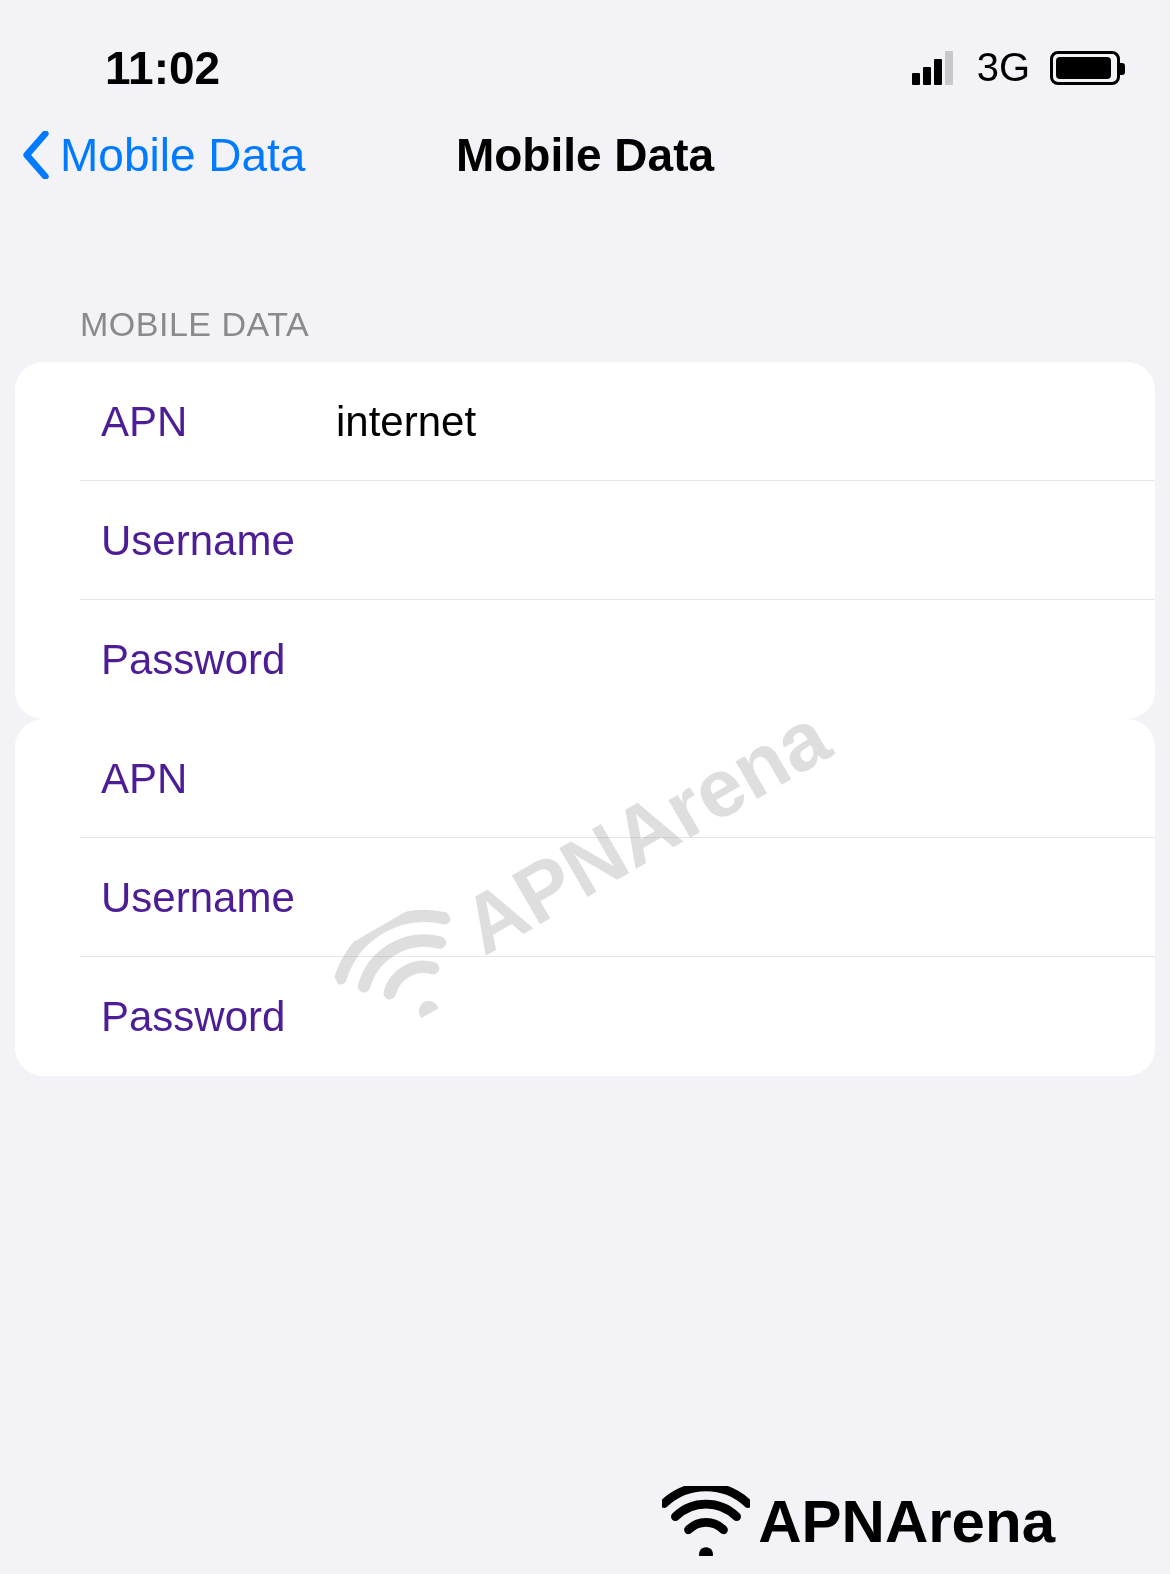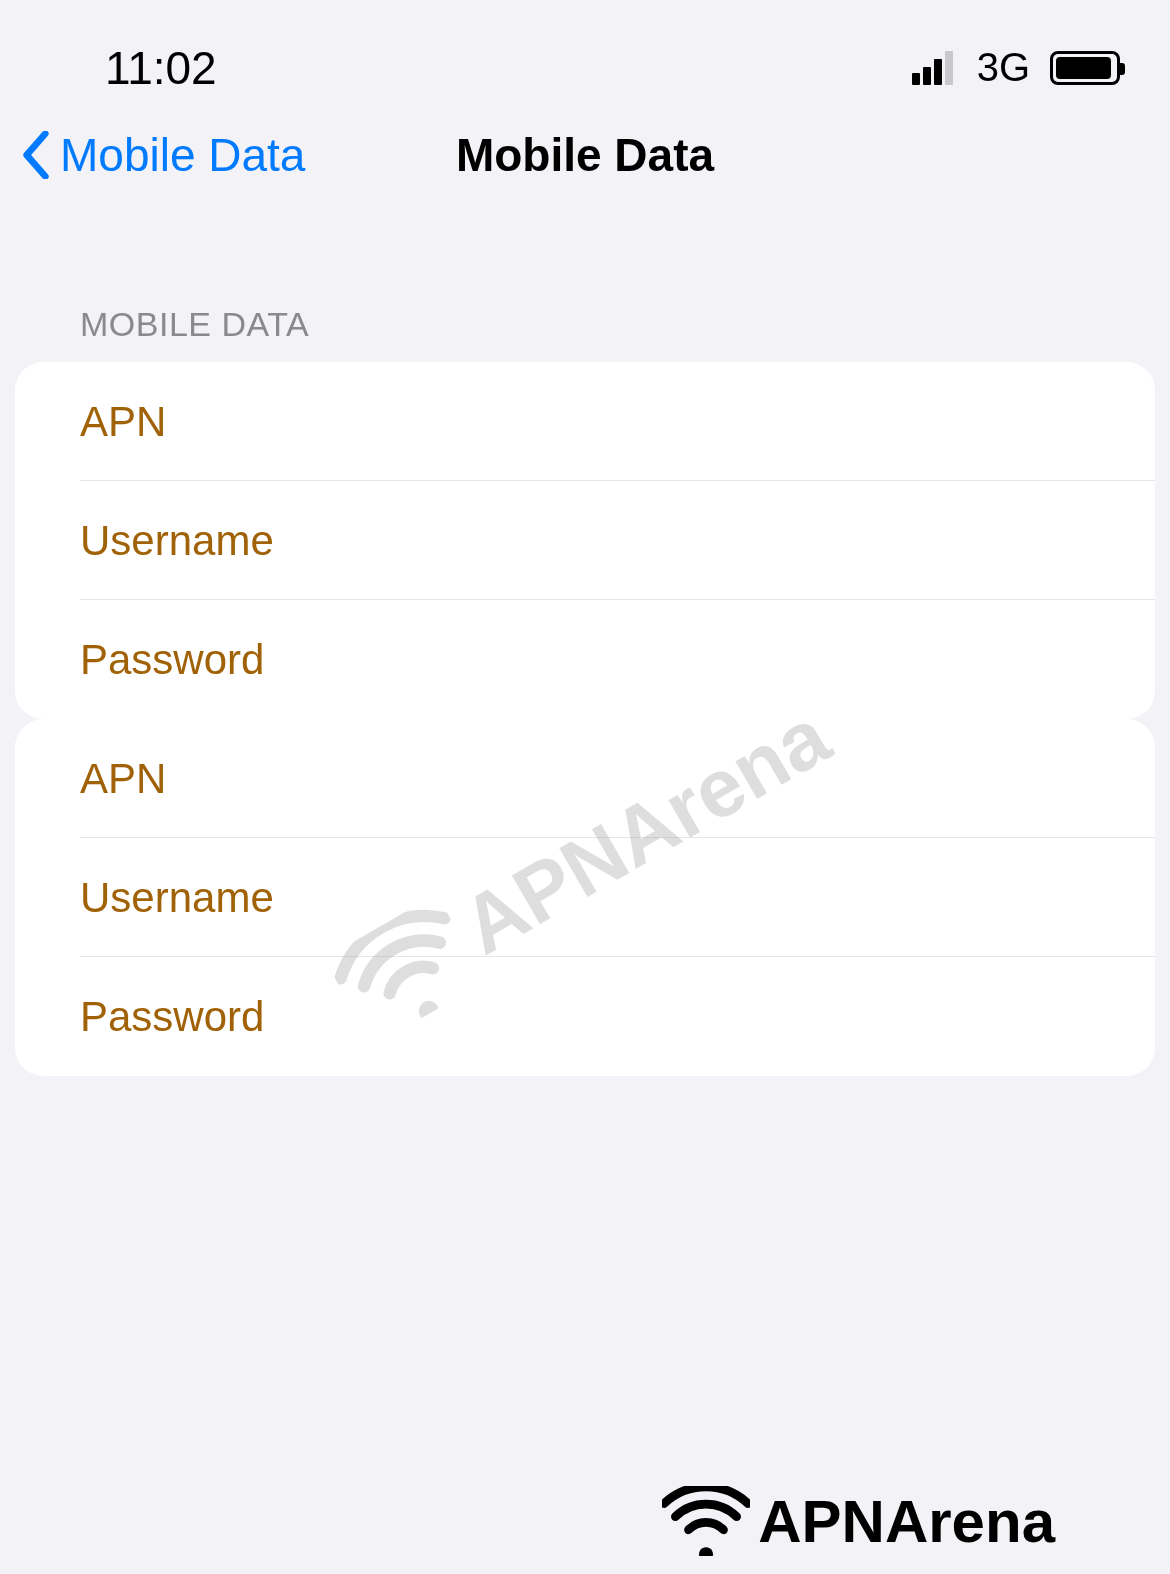--- a/index.html
+++ b/index.html
@@ -18,21 +18,21 @@
     }
     .status-bar {
       display: flex;
       justify-content: space-between;
       align-items: center;
       padding: 35px 50px 0 105px;
       height: 100px;
     }
     .status-time {
       font-size: 46px;
-      font-weight: 400;
+      font-weight: 700;
       color: #000;
     }
     .status-right {
       display: flex;
       align-items: center;
       gap: 12px;
     }
     .signal-icon {
       display: flex;
       align-items: flex-end;
@@ -144,23 +144,24 @@
       position: absolute;
       bottom: 0;
       left: 65px;
       right: 0;
       height: 1px;
       background: #e5e5ea;
     }
     .row-label {
       font-size: 42px;
       font-weight: 400;
-      color: #a16207;
+      color: #4c1d95;
       width: 235px;
       flex-shrink: 0;
+      margin-left: 21px;
     }
     .row-input {
       font-size: 42px;
       font-weight: 400;
       color: #000;
       border: none;
       outline: none;
       background: transparent;
       flex: 1;
     }
@@ -235,20 +236,21 @@
   </div>
   <div class="nav-title">Mobile Data</div>
 </div>
 
 <div class="content">
 
   <div class="section-header">MOBILE DATA</div>
   <div class="group">
     <div class="row">
       <div class="row-label">APN</div>
+      <input class="row-input" value="internet" style="">
     </div>
     <div class="row">
       <div class="row-label">Username</div>
       <input class="row-input" value="" style="">
     </div>
     <div class="row">
       <div class="row-label">Password</div>
       <input class="row-input" value="" style="">
     </div>
   </div>

